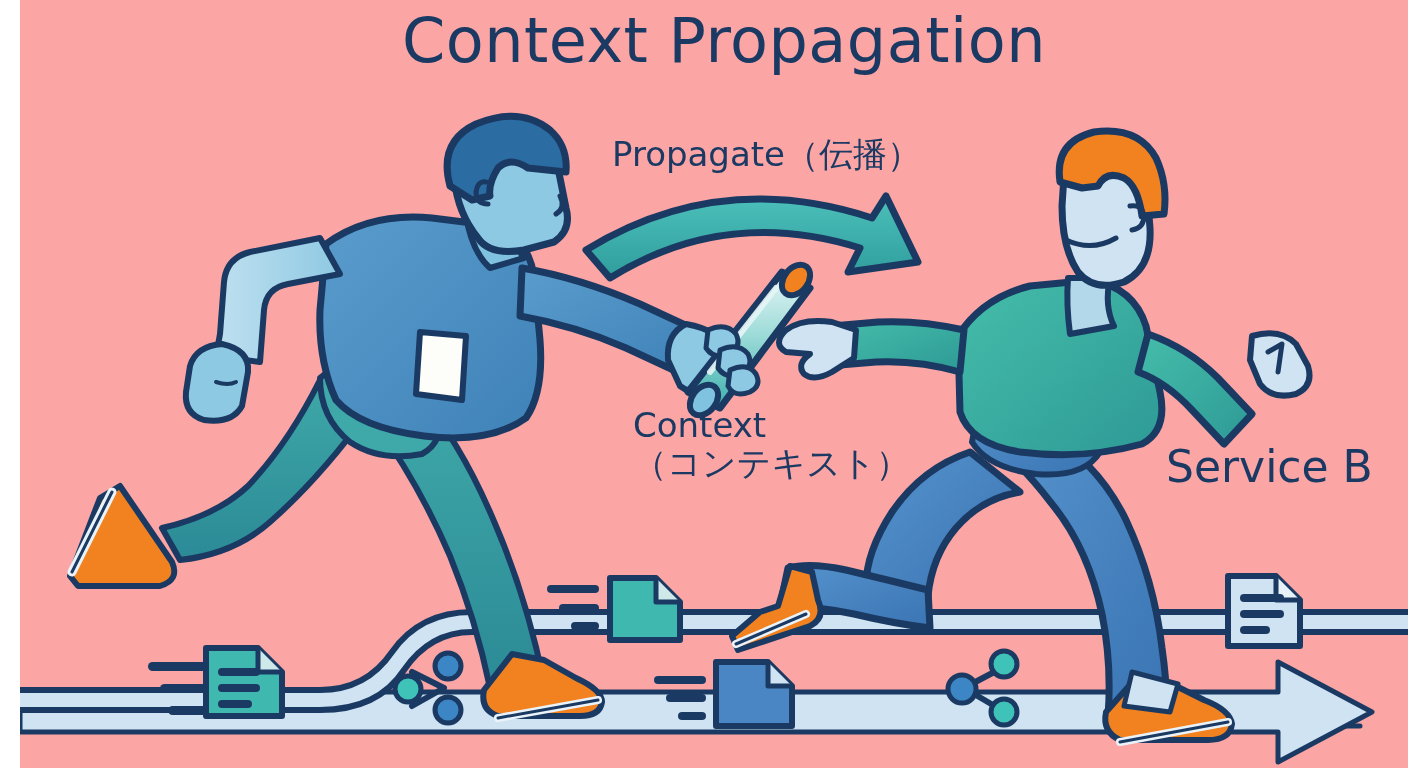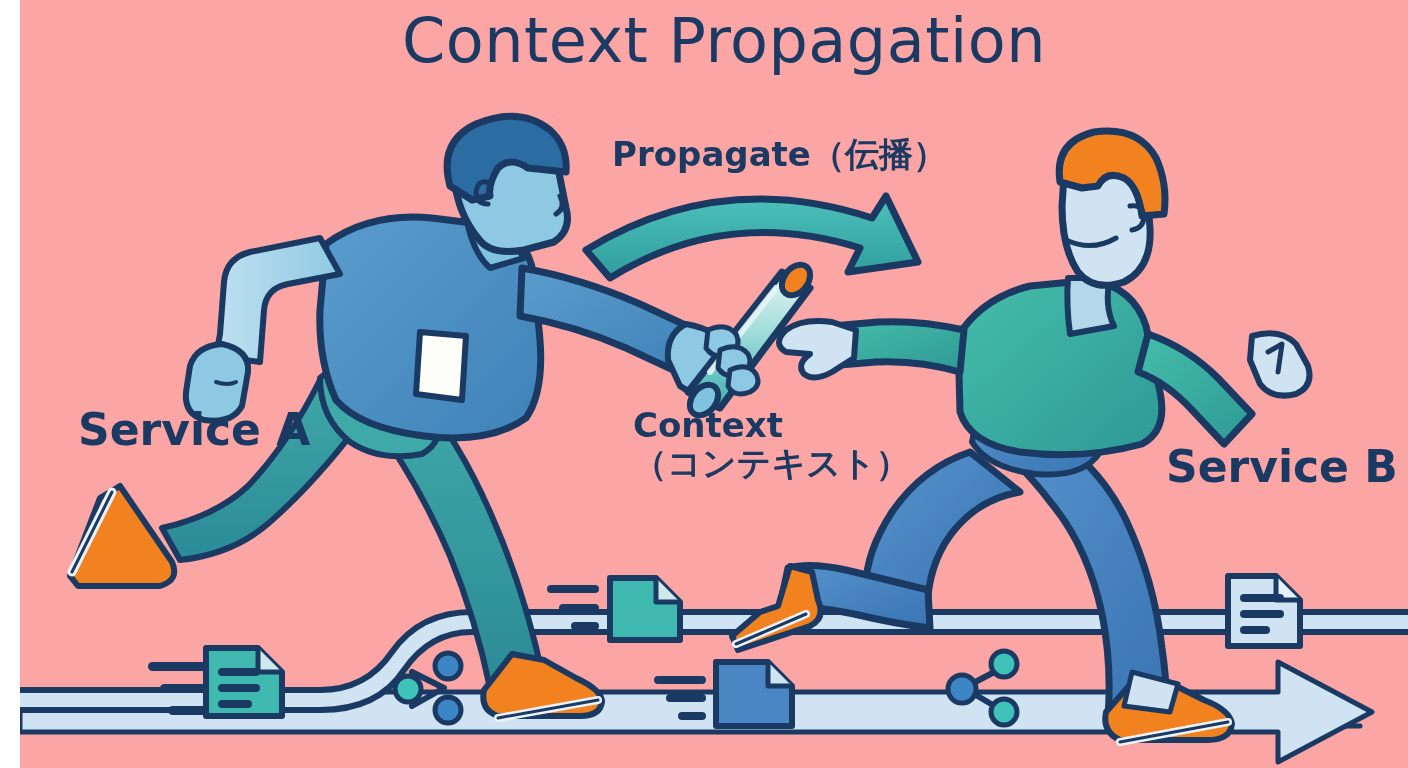--- a/index.html
+++ b/index.html
@@ -5,21 +5,21 @@
   html,body{margin:0;padding:0;background:#ffffff;}
   body{font-family:"DejaVu Sans","Liberation Sans",sans-serif;}
   #stage{
     position:relative;
     width:1408px;height:768px;
     background:#fca5a5;
     overflow:hidden;
     margin-left:20px;
   }
   #scene{position:absolute;inset:0;}
-  .lbl{position:absolute;white-space:nowrap;color:#1b3a63;font-weight:bold;}
+  .lbl{position:absolute;white-space:nowrap;color:#1b3a63;}
   #title{
     left:0;right:0;top:4px;text-align:center;
     font-size:62px;letter-spacing:0.5px;font-weight:400;
   }
   #svc-a{left:58px;top:404px;font-size:44px;}
   #svc-b{left:1146px;top:441px;font-size:44px;}
   #prop{left:592px;top:132px;font-size:34px;}
   #ctx{left:613px;top:406px;font-size:34px;text-align:left;line-height:1.12;}
   #ctx .l2{display:block;}
 </style>
@@ -255,21 +255,20 @@
         <path d="M1046,240 Q1072,252 1096,238" fill="none" stroke-width="5"></path>
       </g>
 
     </g>
   </svg>
 
   <div class="lbl" id="title">Context Propagation</div>
 
   <div class="lbl" id="prop">Propagate（伝播）</div>
 
-  <div class="lbl" id="svc-a">Service A</div>
 
   <div class="lbl" id="svc-b">Service B</div>
 
   <div class="lbl" id="ctx">
     <span>Context</span>
     <span class="l2">（コンテキスト）</span>
   </div>
 
 </div>
 

